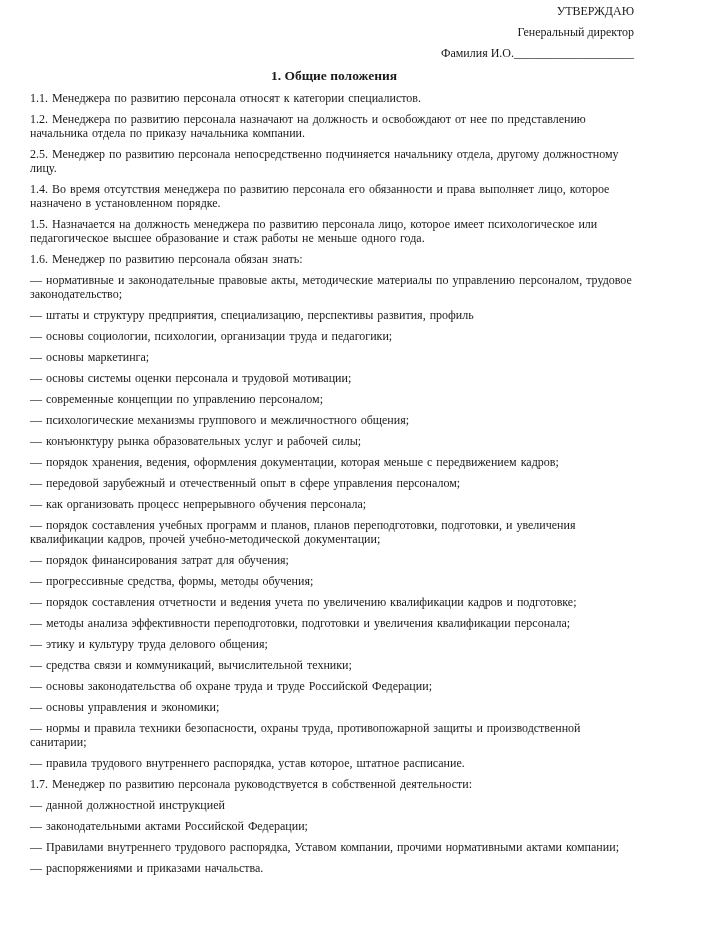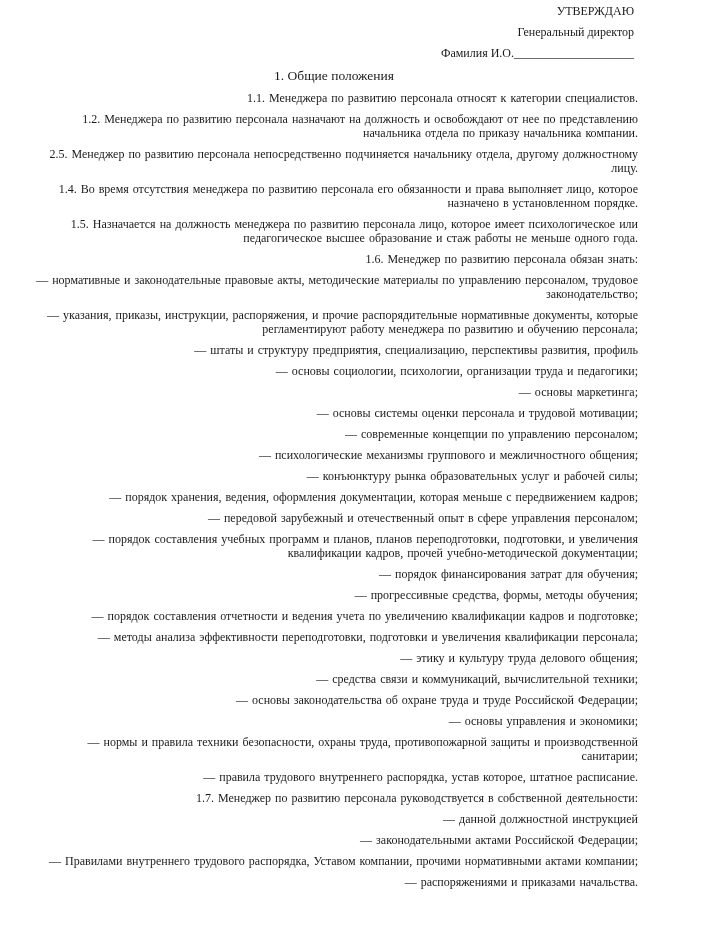--- a/index.html
+++ b/index.html
@@ -26,30 +26,30 @@
     font-size: 12px;
     line-height: 14px;
   }
   .approval-block > div {
     margin-bottom: 7px;
     white-space: pre;
   }
   .section-title {
     text-align: center;
     font-size: 13.5px;
-    font-weight: normal;
+    font-weight: bold;
     margin: 8px 0 3px 0;
     line-height: 16px;
   }
   .paragraphs p {
     font-size: 12px;
     line-height: 14px;
     margin: 7px 0;
     word-spacing: 1px;
-    text-align: right;
+    text-align: left;
   }
 </style>
 </head>
 <body>
 
 <div class="page">
 
   <div class="approval-block">
     <div>УТВЕРЖДАЮ</div>
     <div>Генеральный директор</div>
@@ -59,30 +59,30 @@
   <h1 class="section-title">1. Общие положения</h1>
 
   <div class="paragraphs">
       <p>1.1. Менеджера по развитию персонала относят к категории специалистов.</p>
       <p>1.2. Менеджера по развитию персонала назначают на должность и освобождают от нее по представлению начальника отдела по приказу начальника компании.</p>
       <p>2.5. Менеджер по развитию персонала непосредственно подчиняется начальнику отдела, другому должностному лицу.</p>
       <p>1.4. Во время отсутствия менеджера по развитию персонала его обязанности и права выполняет лицо, которое назначено в установленном порядке.</p>
       <p>1.5. Назначается на должность менеджера по развитию персонала лицо, которое имеет психологическое или педагогическое высшее образование и стаж работы не меньше одного года.</p>
       <p>1.6. Менеджер по развитию персонала обязан знать:</p>
       <p>— нормативные и законодательные правовые акты, методические материалы по управлению персоналом, трудовое законодательство;</p>
-      <p>— указания, приказы,  инструкции, распоряжения, и прочие  распорядительные нормативные документы, которые регламентируют работу менеджера по развитию и обучению персонала;</p>
       <p>— штаты и структуру предприятия,  специализацию, перспективы развития, профиль</p>
       <p>— основы социологии, психологии, организации труда и педагогики;</p>
       <p>— основы маркетинга;</p>
       <p>— основы системы оценки персонала и трудовой мотивации;</p>
       <p>— современные концепции по управлению персоналом;</p>
       <p>— психологические механизмы группового и межличностного общения;</p>
       <p>— конъюнктуру рынка образовательных услуг и рабочей силы;</p>
       <p>— порядок хранения, ведения, оформления документации, которая меньше с передвижением кадров;</p>
       <p>— передовой зарубежный и отечественный опыт в сфере управления персоналом;</p>
+      <p>— как организовать процесс непрерывного обучения персонала;</p>
       <p>— порядок составления учебных программ и планов, планов переподготовки, подготовки, и увеличения квалификации кадров,  прочей учебно-методической документации;</p>
       <p>— порядок финансирования затрат для обучения;</p>
       <p>— прогрессивные средства, формы, методы обучения;</p>
       <p>— порядок составления отчетности и ведения учета по увеличению квалификации кадров и подготовке;</p>
       <p>— методы анализа эффективности переподготовки, подготовки и увеличения квалификации персонала;</p>
       <p>— этику и культуру труда делового общения;</p>
       <p>— средства связи и коммуникаций, вычислительной техники;</p>
       <p>— основы законодательства об охране труда и труде Российской Федерации;</p>
       <p>— основы управления и экономики;</p>
       <p>— нормы и правила техники безопасности, охраны труда,  противопожарной защиты и производственной санитарии;</p>

